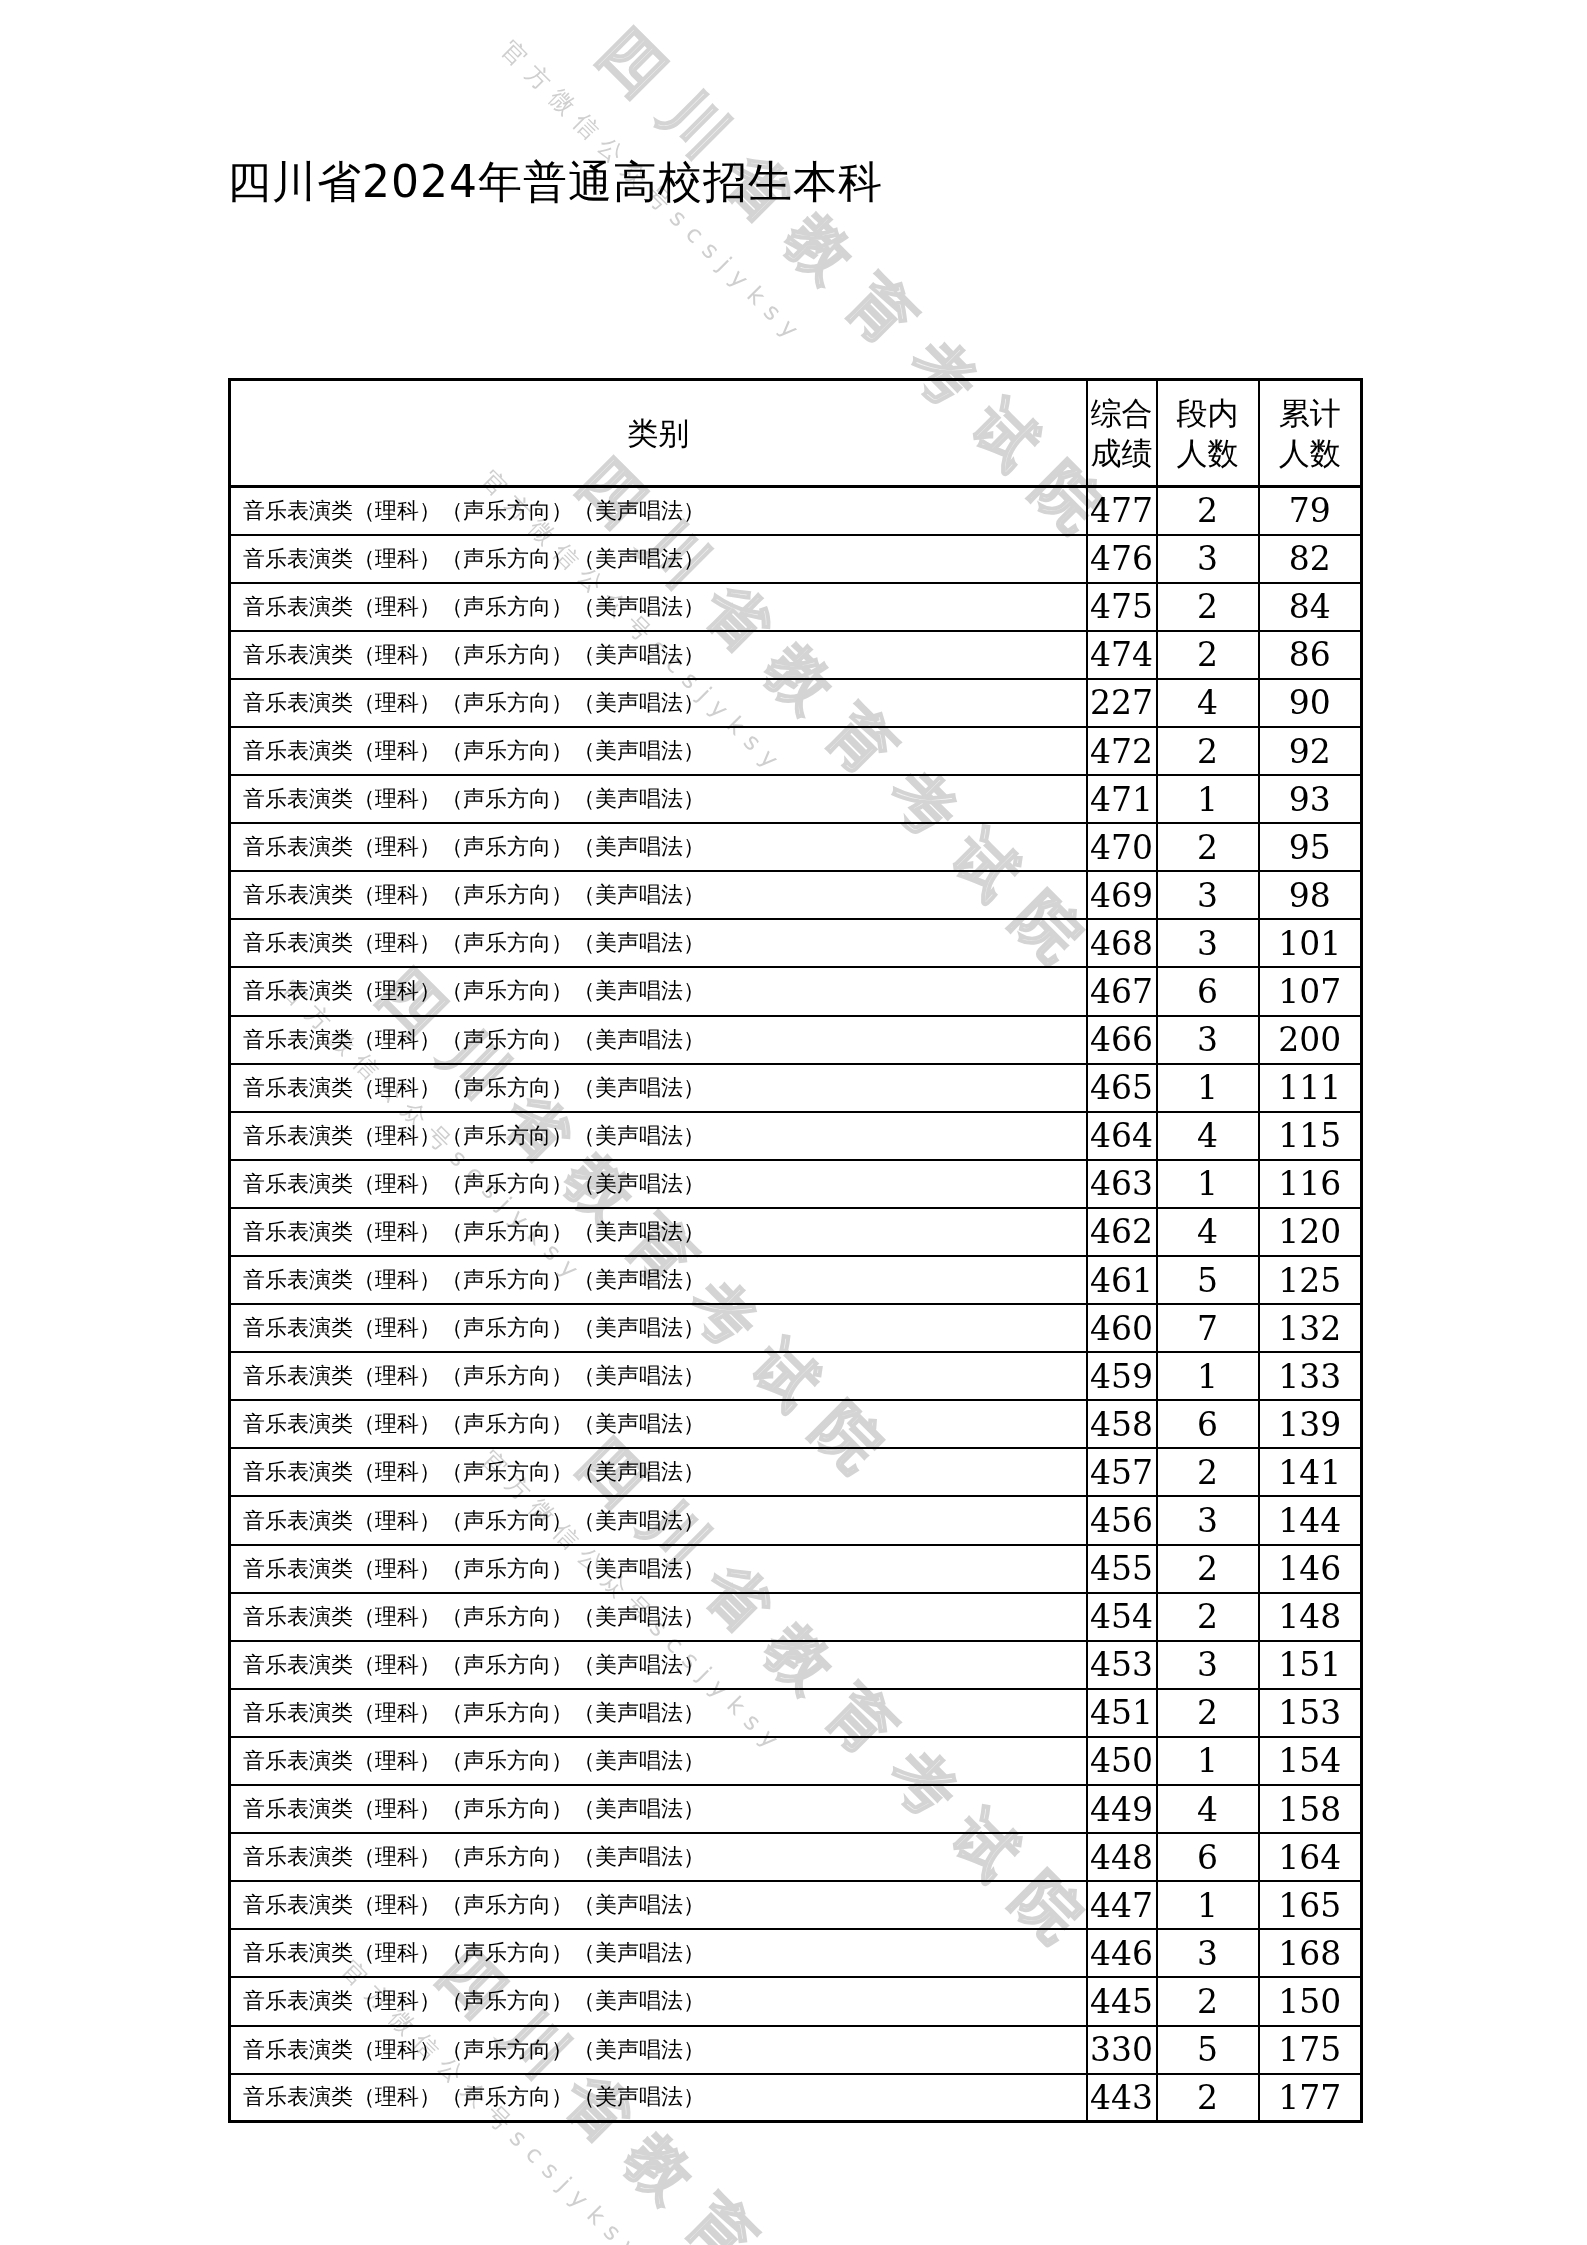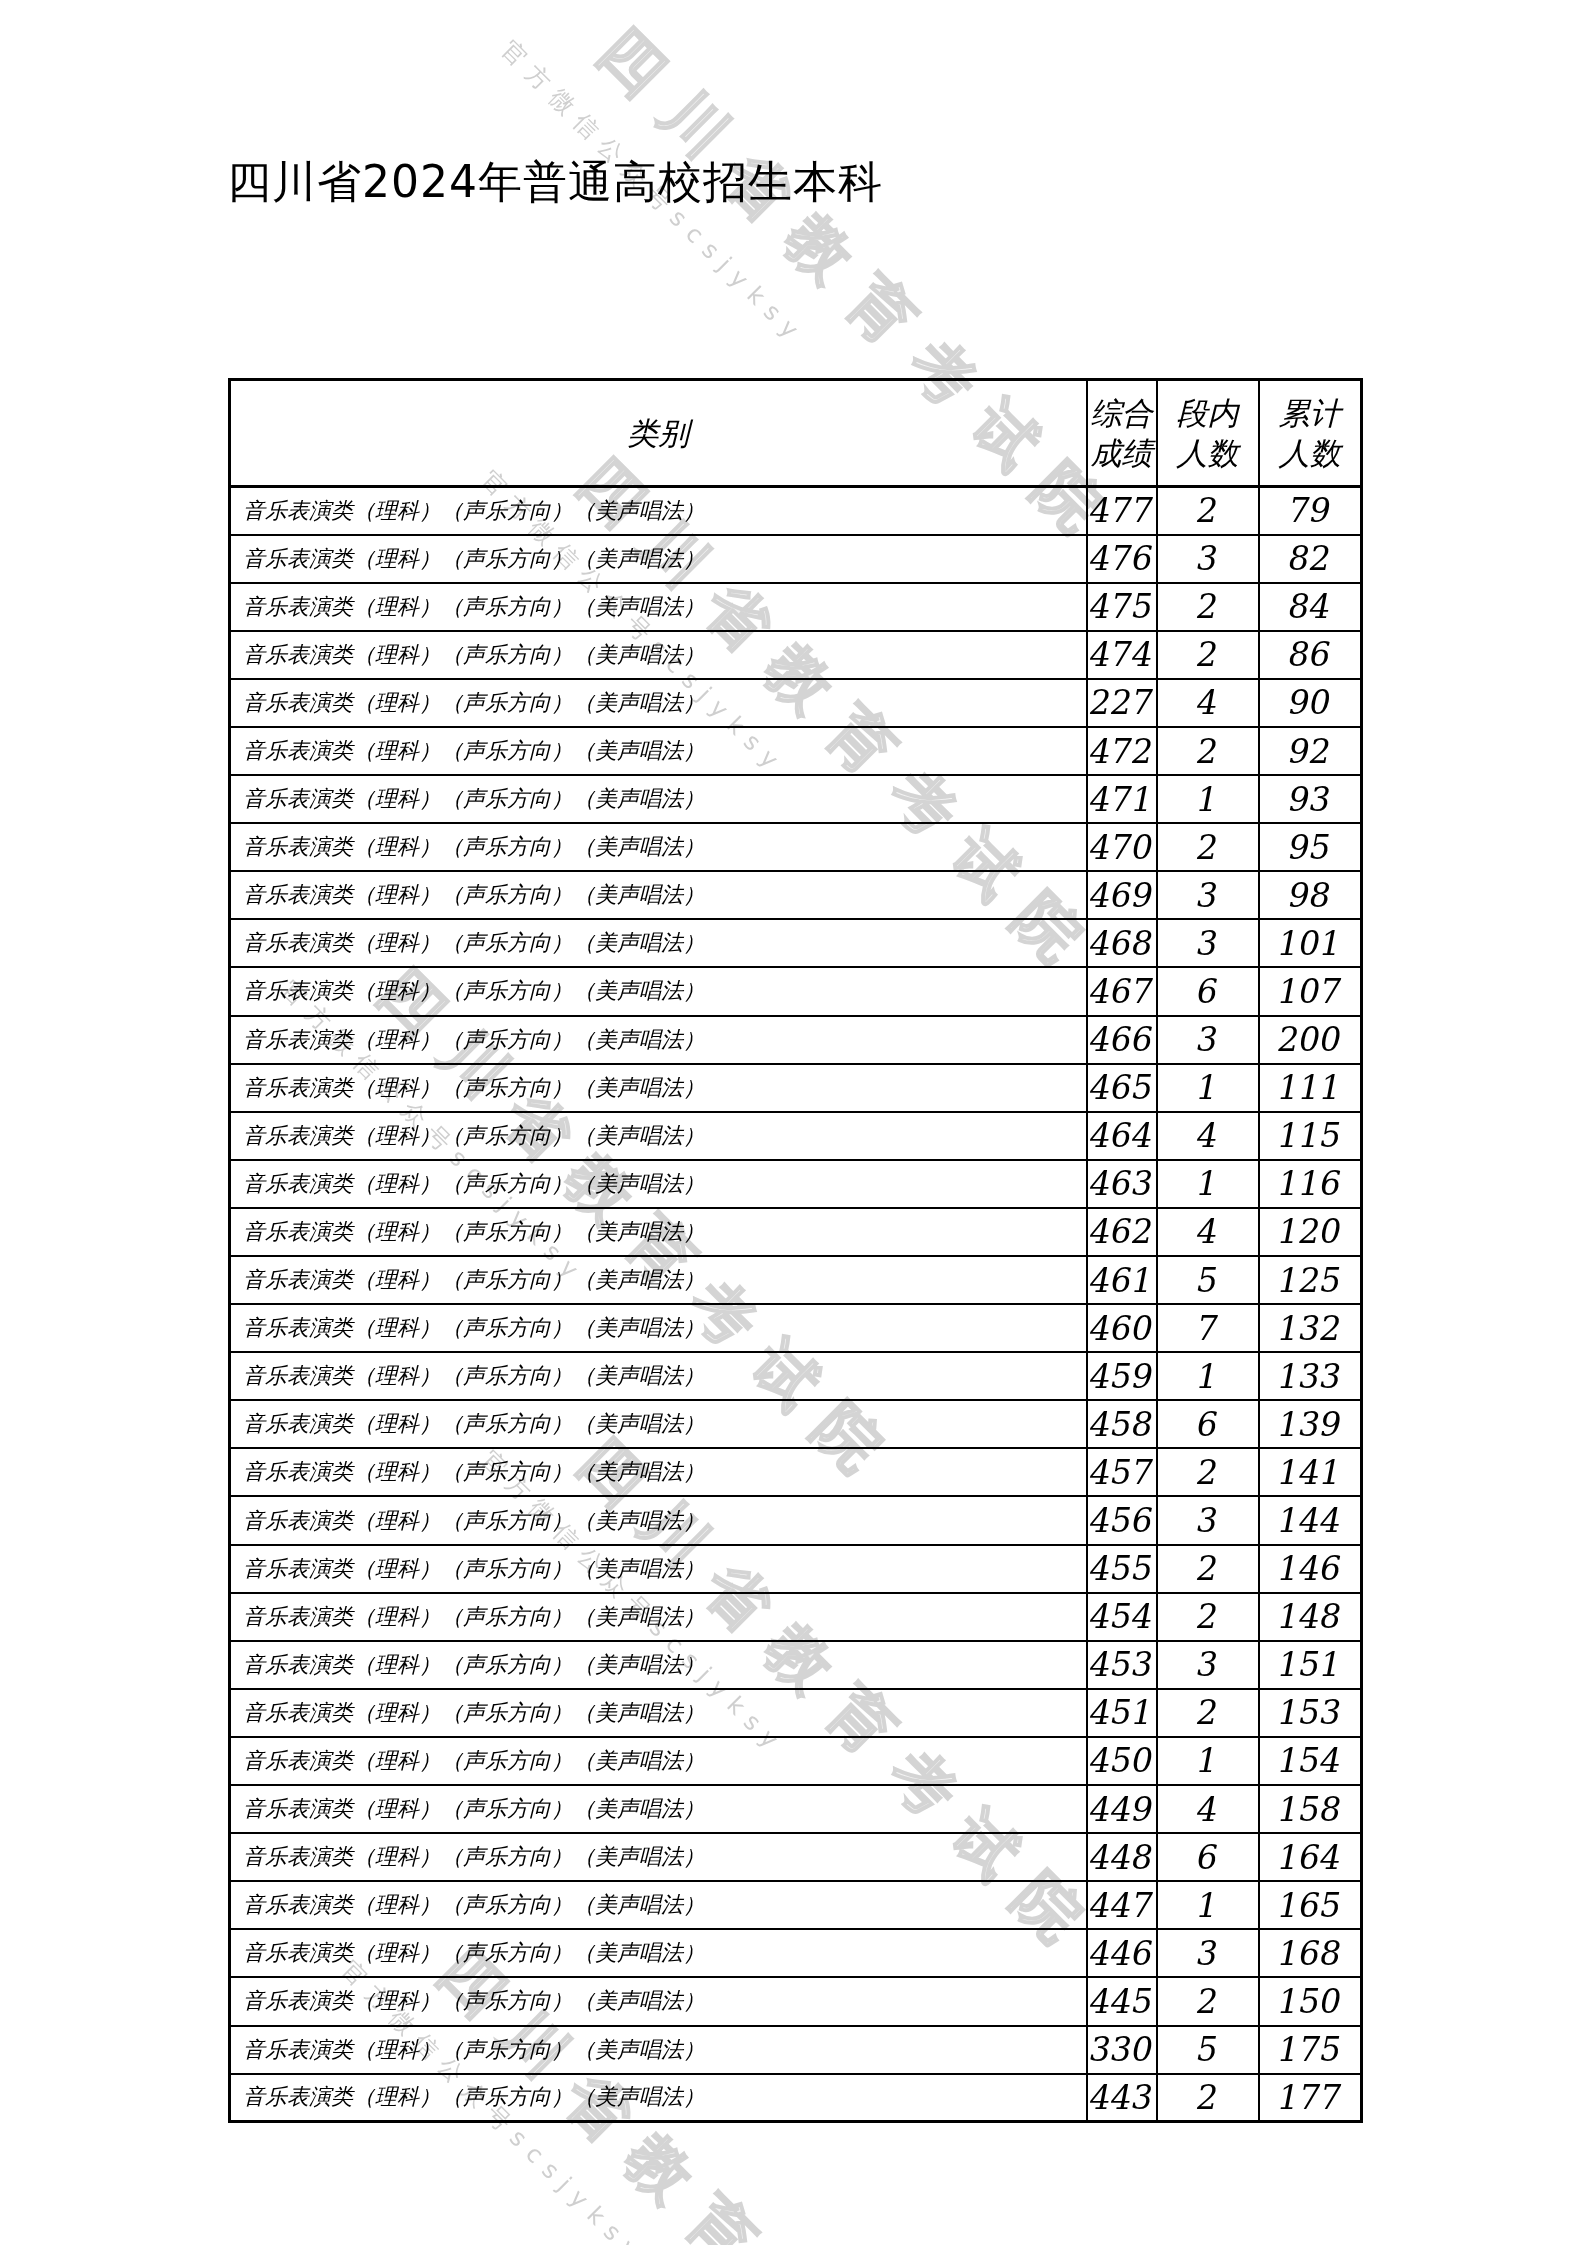--- a/index.html
+++ b/index.html
@@ -65,21 +65,20 @@
   
   table.score-table {
     position: absolute;
     left: 228px;
     top: 378px;
     width: 1132px;
     border-collapse: collapse;
     table-layout: fixed;
     z-index: 1;
     background: transparent;
-    font-style: italic;
   }
   table.score-table,
   table.score-table th,
   table.score-table td {
     border: 2px solid #000000;
   }
   table.score-table { border-width: 3px; }
 
   table.score-table thead th {
     height: 107px;

